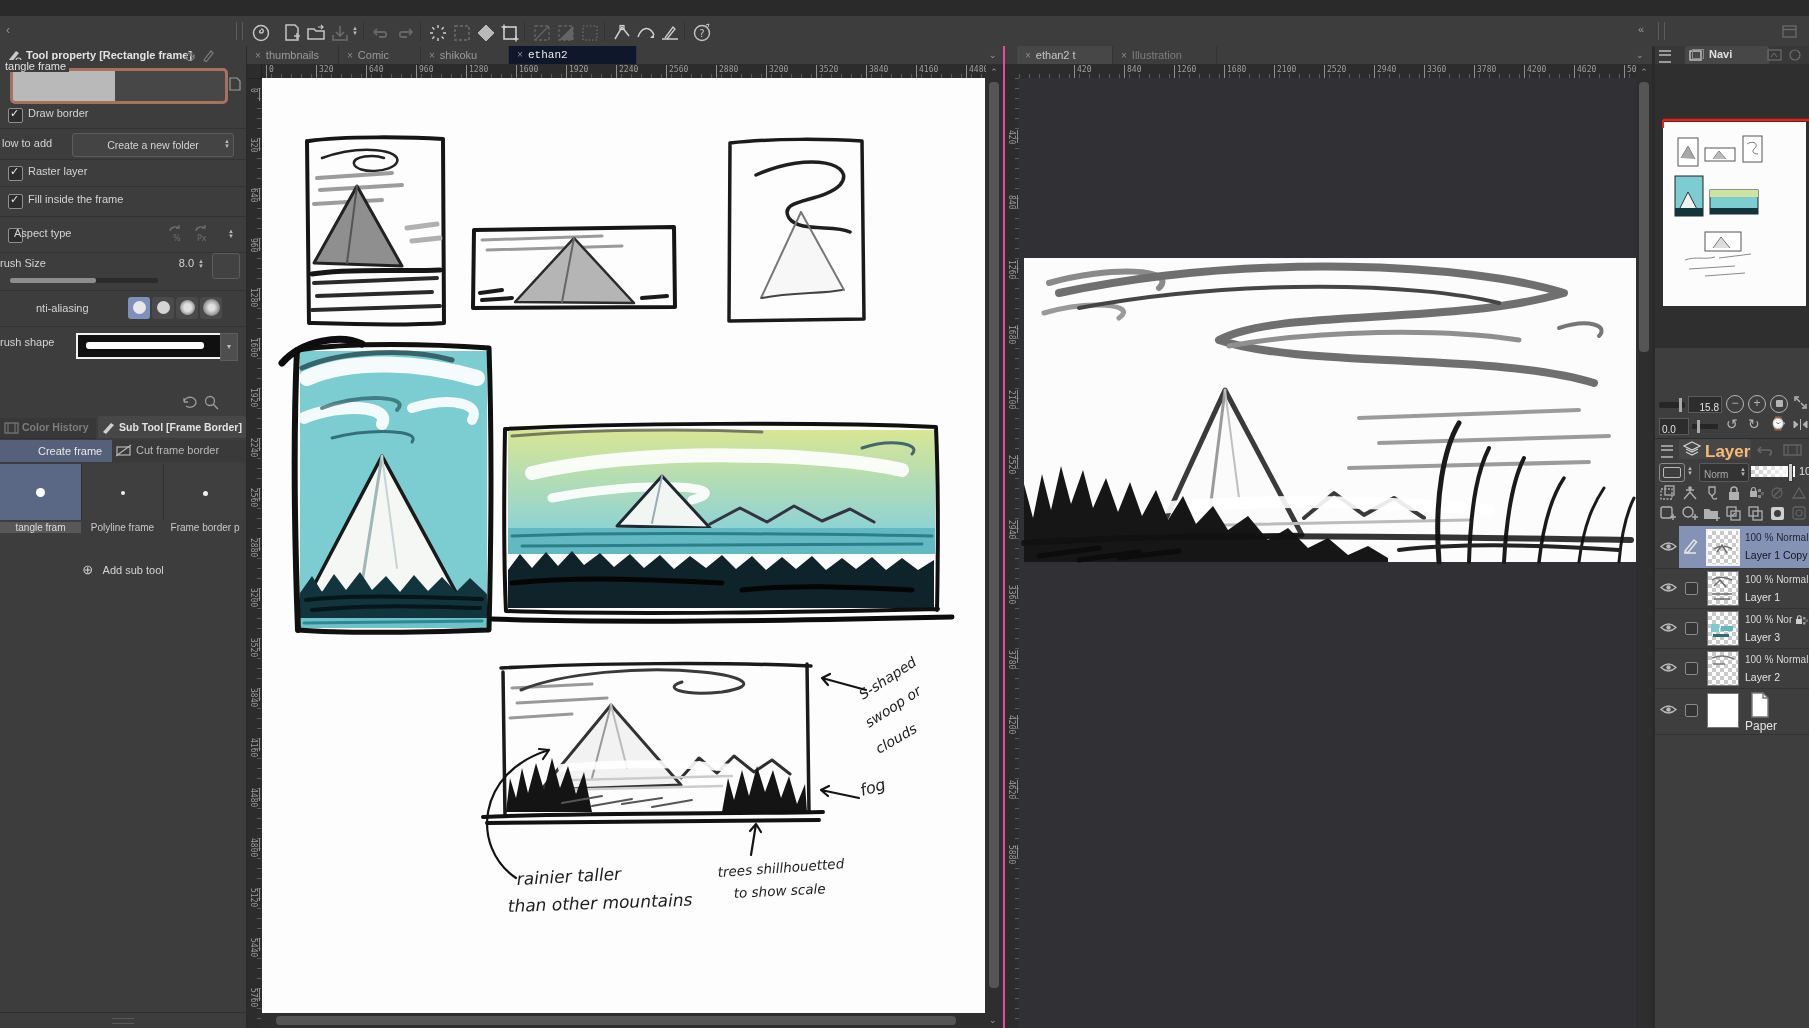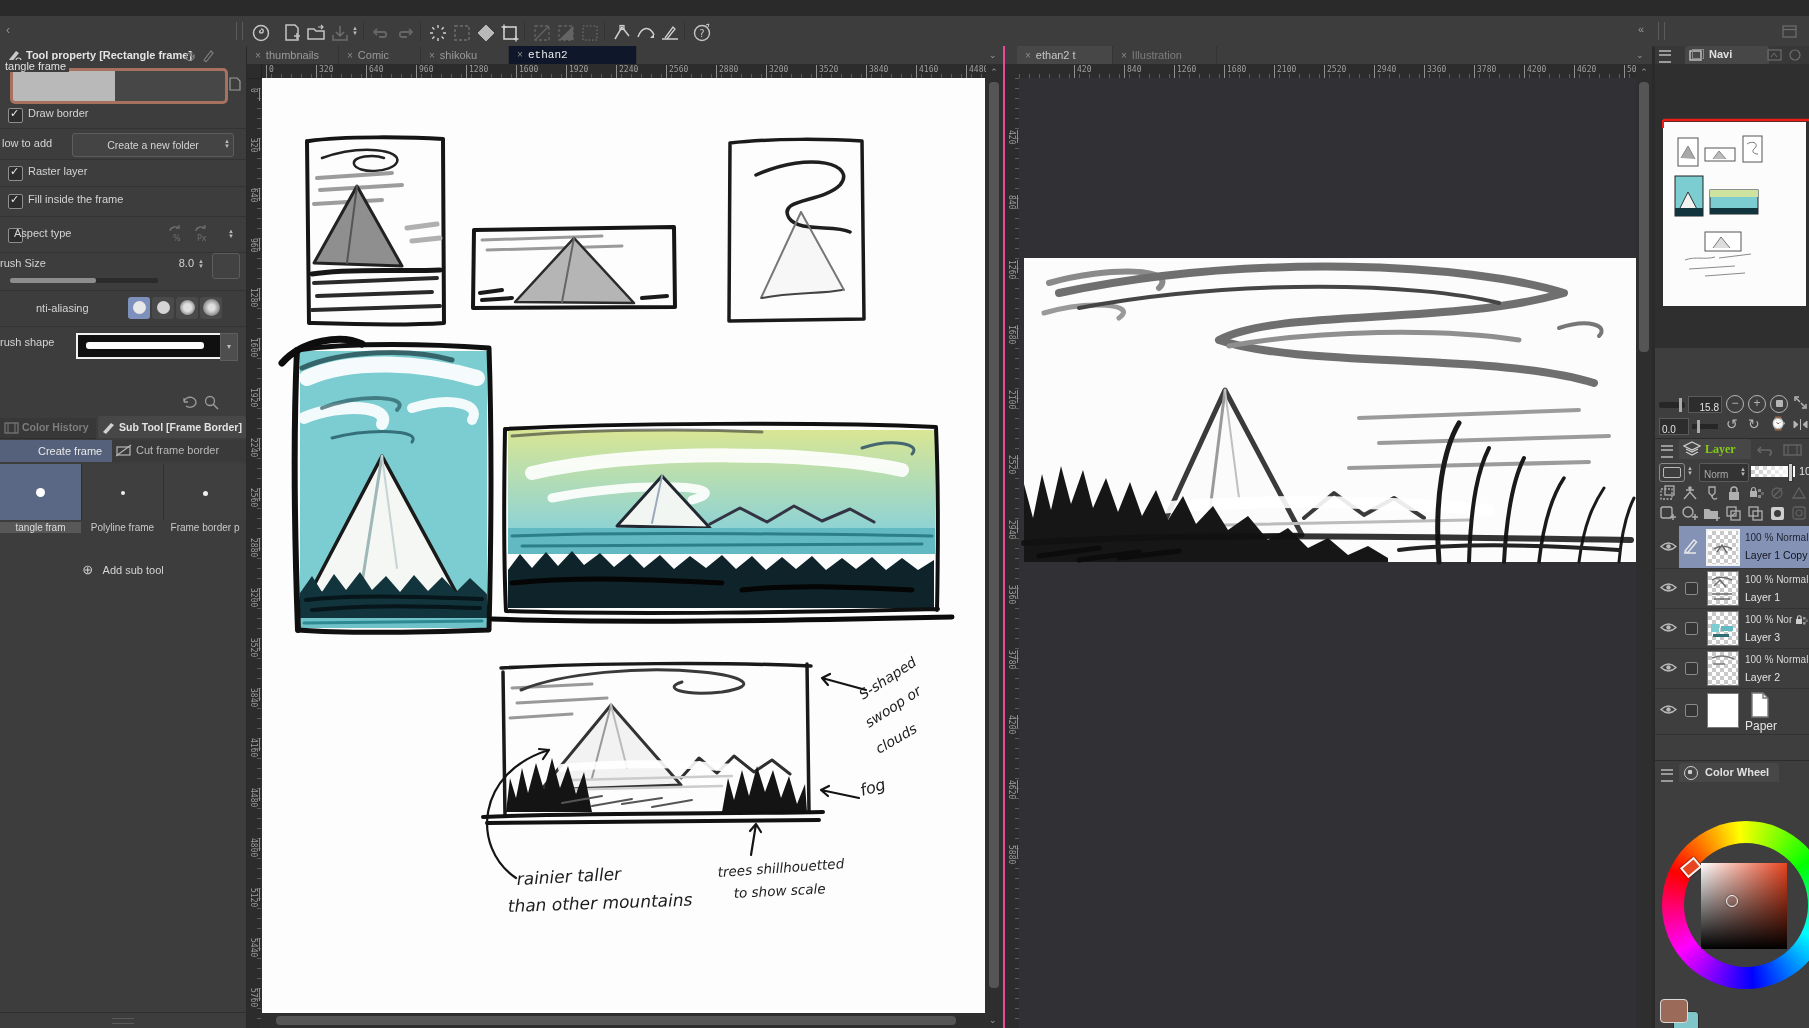--- a/index.html
+++ b/index.html
@@ -577,21 +577,21 @@
       </svg>
 
     <div class="abs" style="left:0;top:392px;width:154px;height:320px;background:#3e3e3e;border-top:1px solid #2c2c2c;">
       <div style="position:absolute;left:6px;top:6px;width:12px;height:9px;border-top:2px solid #9a9a9a;border-bottom:2px solid #9a9a9a;">
           <div style="margin-top:1.5px;border-top:2px solid #9a9a9a;"></div>
         </div>
       <div class="minitab" style="position:absolute;left:24px;top:0px;width:72px;height:20px;">
         <svg style="position:absolute;left:4px;top:2px" width="18" height="16">
             <path d="M9 1 L17 5 L9 9 L1 5 Z M3 8 L9 11 L15 8 M3 11 L9 14 L15 11" fill="none" stroke="#cfcfcf" stroke-width="1.2"></path>
           </svg>
-        <span class="txt hd" style="position:absolute;left:26px;top:3px;font-size:12px;color:#84cc16;font-family:Liberation Serif, serif;">Layer</span>
+        <span class="txt hd" style="position:absolute;left:26px;top:3px;font-size:17px;color:#fdba74;">Layer</span>
       </div>
       <svg style="position:absolute;left:100px;top:4px" width="20" height="14">
           <path d="M3 7 H14 C17 7 17 12 14 12" fill="none" stroke="#676767" stroke-width="1.6"></path>
           <path d="M6 4 L3 7 L6 10" fill="none" stroke="#676767" stroke-width="1.6"></path>
         </svg>
       <svg style="position:absolute;left:128px;top:4px" width="20" height="14">
           <rect x="1" y="2" width="17" height="10" fill="none" stroke="#676767" stroke-width="1.3"></rect>
           <path d="M5 2 v10 M14 2 v10" stroke="#676767" stroke-width="1"></path>
         </svg>
 
@@ -757,36 +757,15 @@
         <div style="position:absolute;left:30px;top:16px;width:11px;height:11px;border:1px solid #8a8a8a;border-radius:2px;background:#353535;"></div>
         <div class="lthumb" style="background:#ffffff;top:5px;"></div>
         <svg style="position:absolute;left:94px;top:4px" width="22" height="26">
             <path d="M3 1 H14 L19 6 V25 H3 Z" fill="#ffffff" stroke="#777" stroke-width="1.4"></path>
             <path d="M14 1 V6 H19" fill="none" stroke="#777" stroke-width="1.4"></path>
           </svg>
         <span style="position:absolute;left:90px;top:31px;font-size:12px;color:#e4e4e4;">Paper</span>
       </div>
     </div>
 
-    <div class="abs" style="left:0;top:714px;width:154px;height:268px;background:#3e3e3e;border-top:1px solid #2c2c2c;">
-      <div style="position:absolute;left:6px;top:8px;width:12px;height:9px;border-top:2px solid #9a9a9a;border-bottom:2px solid #9a9a9a;">
-          <div style="margin-top:1.5px;border-top:2px solid #9a9a9a;"></div>
-        </div>
-      <div class="minitab" style="position:absolute;left:24px;top:2px;width:100px;height:19px;">
-        <div style="position:absolute;left:5px;top:3px;width:12px;height:12px;border:1.5px solid #cfcfcf;border-radius:50%;">
-            <div style="margin:2.5px;width:4px;height:4px;background:#cfcfcf;border-radius:1px;"></div>
-          </div>
-        <span class="txt hd" style="position:absolute;left:26px;top:3px;color:#e0e0e0;">Color Wheel</span>
-      </div>
-
-      <div style="position:absolute;left:7px;top:60px;width:168px;height:168px;border-radius:50%;background:conic-gradient(from 295deg,#ff0000,#ffff00 60deg,#00ff00 120deg,#00ffff 180deg,#0000ff 240deg,#ff00ff 300deg,#ff0000 360deg);"></div>
-      <div style="position:absolute;left:29px;top:82px;width:124px;height:124px;border-radius:50%;background:#3e3e3e;"></div>
-      <div style="position:absolute;left:27px;top:100px;width:14px;height:9px;background:#e8441f;border:2px solid #f2f2f2;transform:rotate(-40deg);box-shadow:0 0 2px #000;"></div>
-
-      <div style="position:absolute;left:46px;top:102px;width:86px;height:86px;background:linear-gradient(to bottom,rgba(0,0,0,0),#000),linear-gradient(to right,#fff,#e8441f);"></div>
-      <div style="position:absolute;left:71px;top:134px;width:10px;height:10px;border:1.5px solid #f5f5f5;border-radius:50%;box-shadow:0 0 2px #333;"></div>
-
-      <div class="abs" style="left: 18px; top: 250px; width: 24px; height: 20px; border: 1.5px solid rgb(42, 42, 42); border-radius: 4px; background: rgb(127, 198, 203);"></div>
-      <div class="abs" style="left: 5px; top: 238px; width: 26px; height: 22px; border: 1.5px solid rgb(217, 217, 217); border-radius: 4px; background: rgb(155, 106, 88);"></div>
-    </div>
   </div>
 
 </div>
 
 </body></html>

